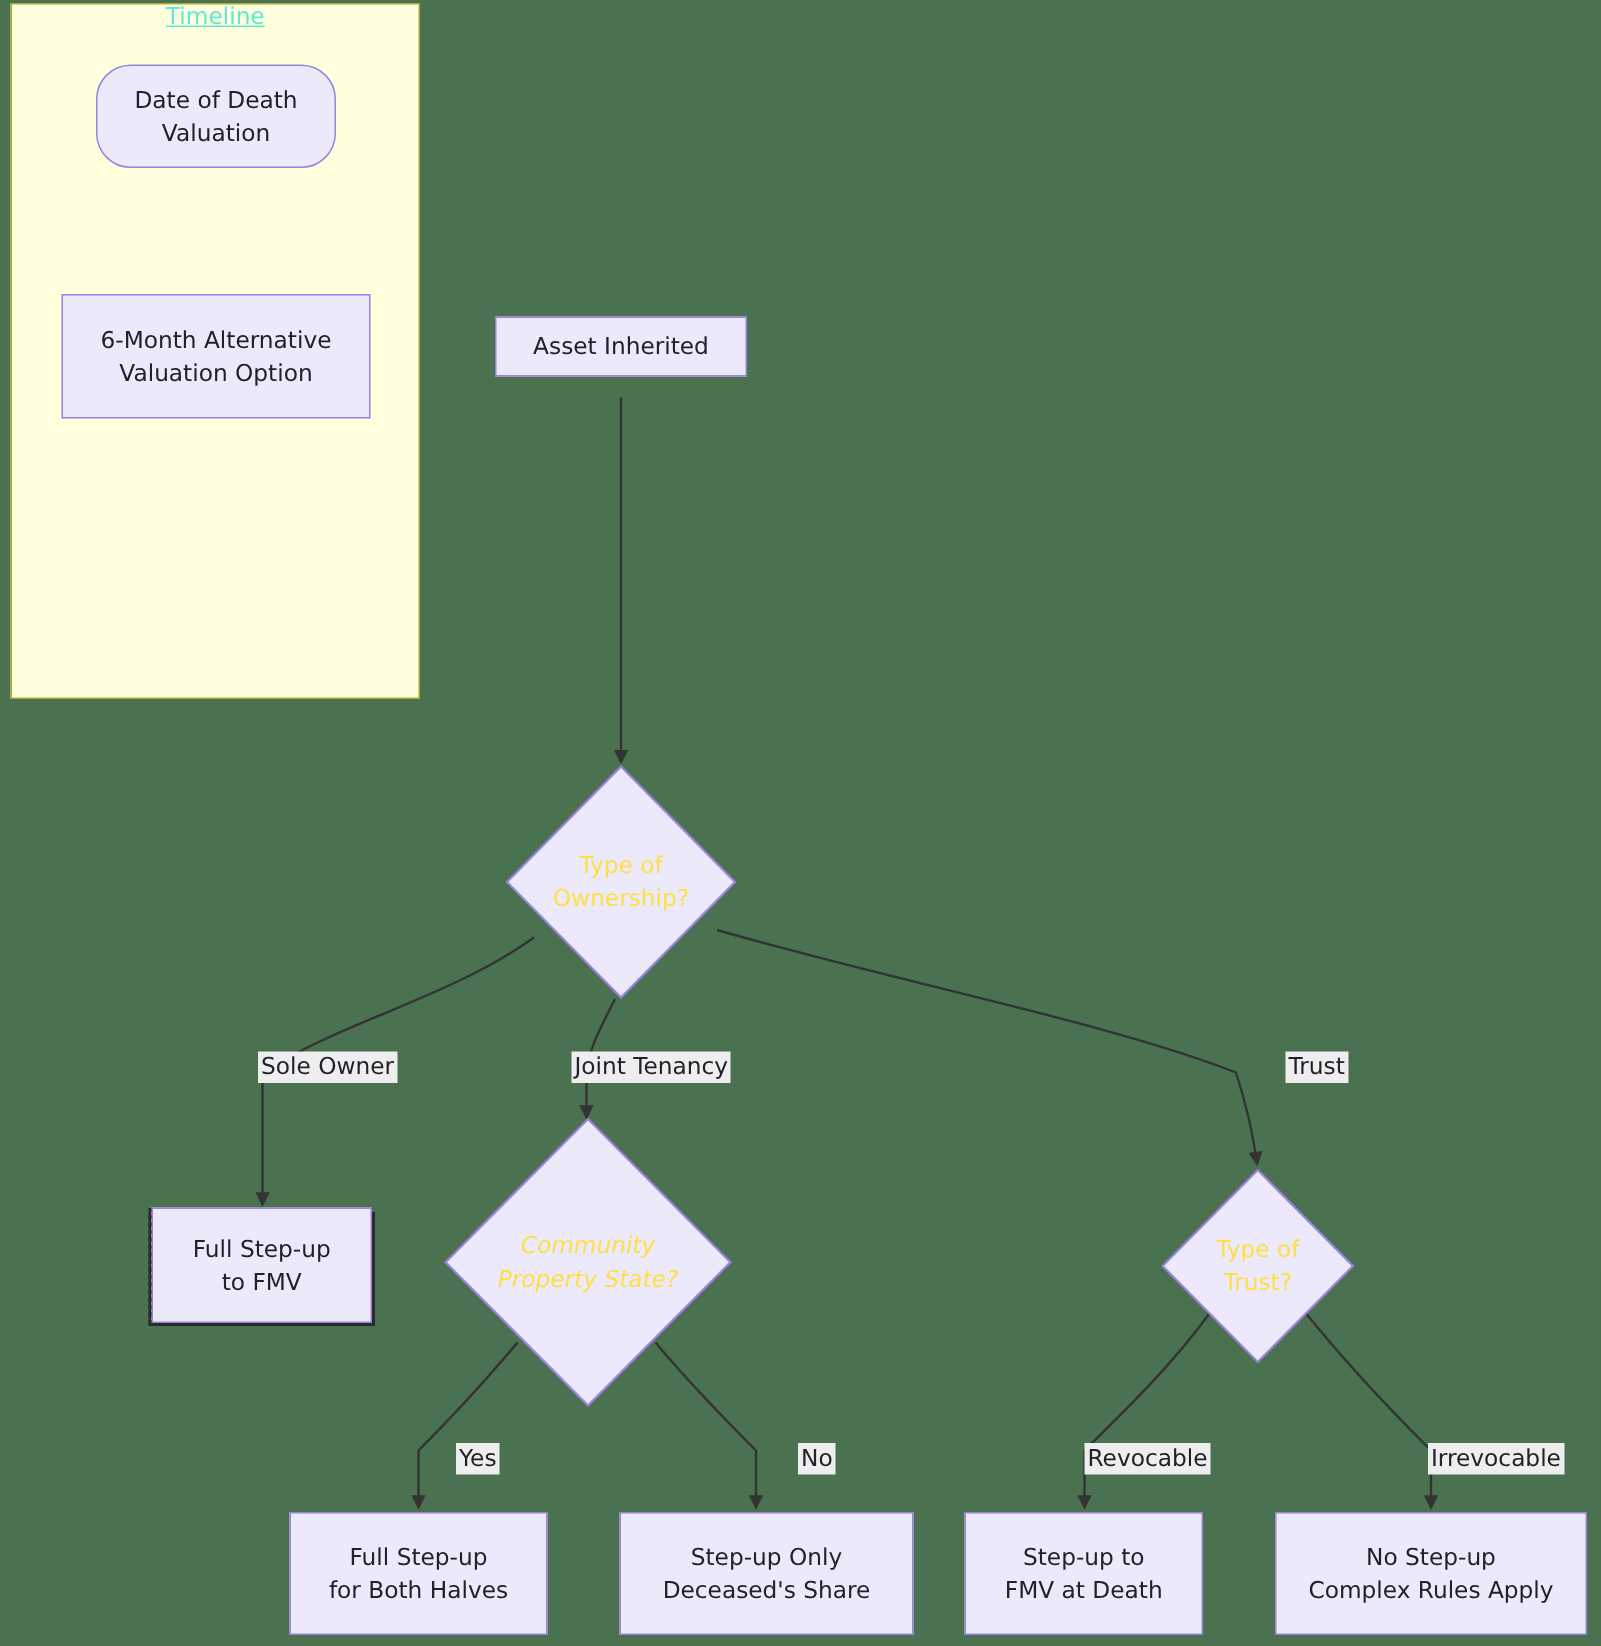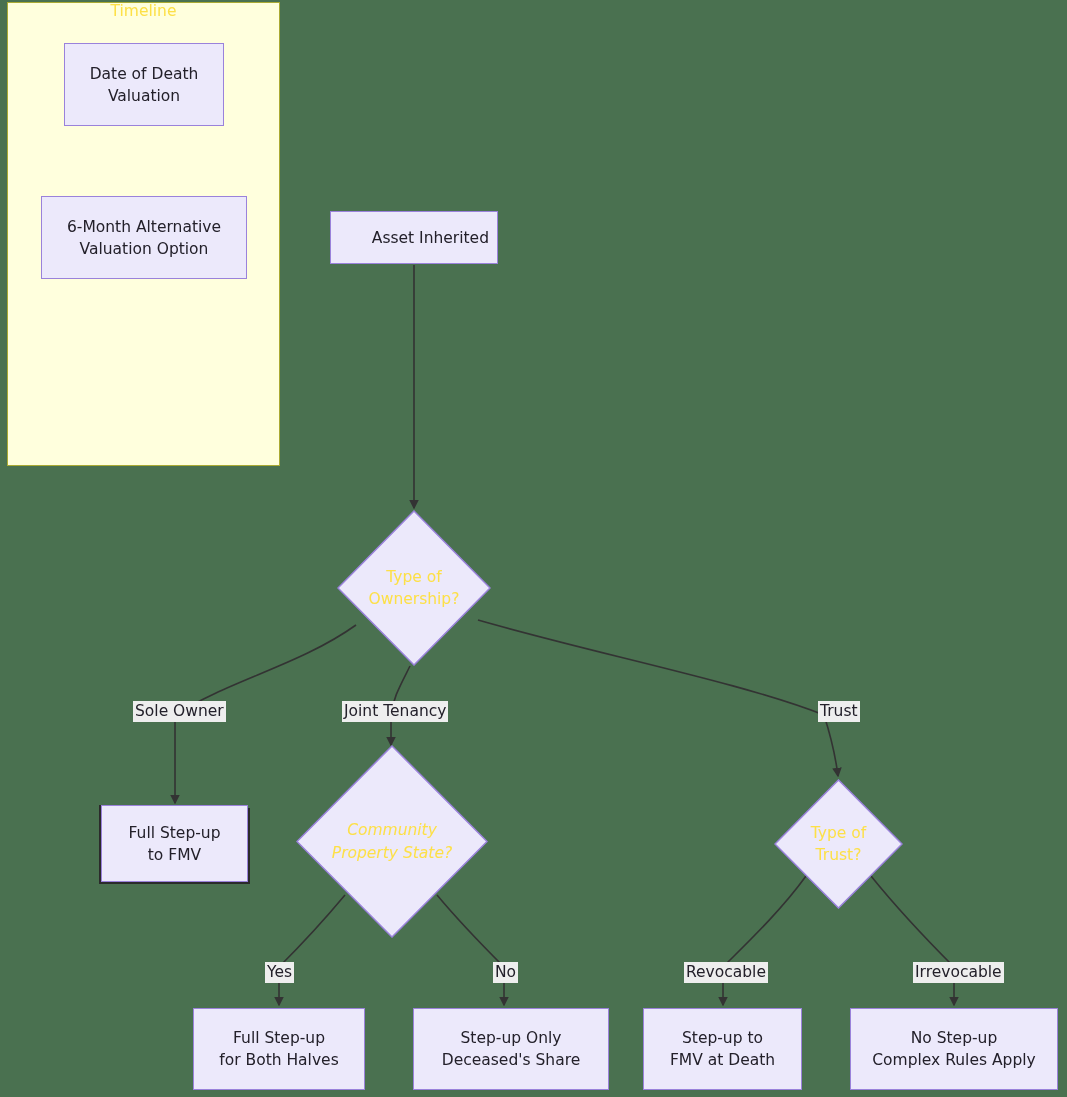--- a/index.html
+++ b/index.html
@@ -97,32 +97,34 @@
     border: 1.6px solid #aaaa33;
     z-index: 1;
   }
   .subgraph-title {
     position: absolute;
     top: 9px;
     left: 0;
     width: 100%;
     text-align: center;
     font-size: 15.5px;
-    color: #fde047;
+    color: #5eead4;
     z-index: 2;
+    text-decoration: underline;
   }
   .edge-label {
     position: absolute;
     background: #eeeeee;
     color: #23202a;
     font-size: 15.5px;
     line-height: 1.25;
     padding: 1px 2px;
     white-space: nowrap;
     z-index: 4;
+    margin-left: 39px;
   }
 </style>
 </head>
 <body>
 
 <div id="canvas">
 
   <div class="subgraph" style="left:7px; top:2px; width:273px; height:464px;"></div>
   <div class="subgraph-title" style="left:7px; top:2px; width:273px;">Timeline</div>
 
@@ -148,32 +150,32 @@
       <path d="M345,895 C320,925 296,950 279,967 L279,1005"></path>
 
       <path d="M437,895 C462,925 487,950 504,967 L504,1005"></path>
 
       <path d="M806,876 C780,912 745,945 723,967 L723,1005"></path>
 
       <path d="M871,876 C900,912 932,945 954,967 L954,1005"></path>
     </g>
   </svg>
 
-  <div class="node" style="left:64px; top:43px; width:160px; height:83px;">
+  <div class="node" style="left:64px; top:43px; width:160px; height:69px;border-radius:23px;">
     <span class="node-label">Date of Death
 Valuation</span>
   </div>
 
   <div class="node" style="left:41px; top:196px; width:206px; height:83px;">
     <span class="node-label">6-Month Alternative
 Valuation Option</span>
   </div>
 
 
-  <div class="node" style="left:330px; top:211px; width:168px; height:53px;justify-content:flex-end;">
+  <div class="node" style="left:330px; top:211px; width:168px; height:40px;">
     <span class="node-label">Asset Inherited</span>
   </div>
 
   <div class="diamond" style="left:337px; top:510px; width:154px; height:156px;">
     <svg class="dshape" viewBox="0 0 154 156" preserveAspectRatio="none">
       <polygon points="77,1 153,78 77,155 1,78" fill="#ece9fb" stroke="#9a82db" stroke-width="1.5"></polygon>
     </svg>
     <div class="dtext">Type of
 Ownership?</div>
   </div>

